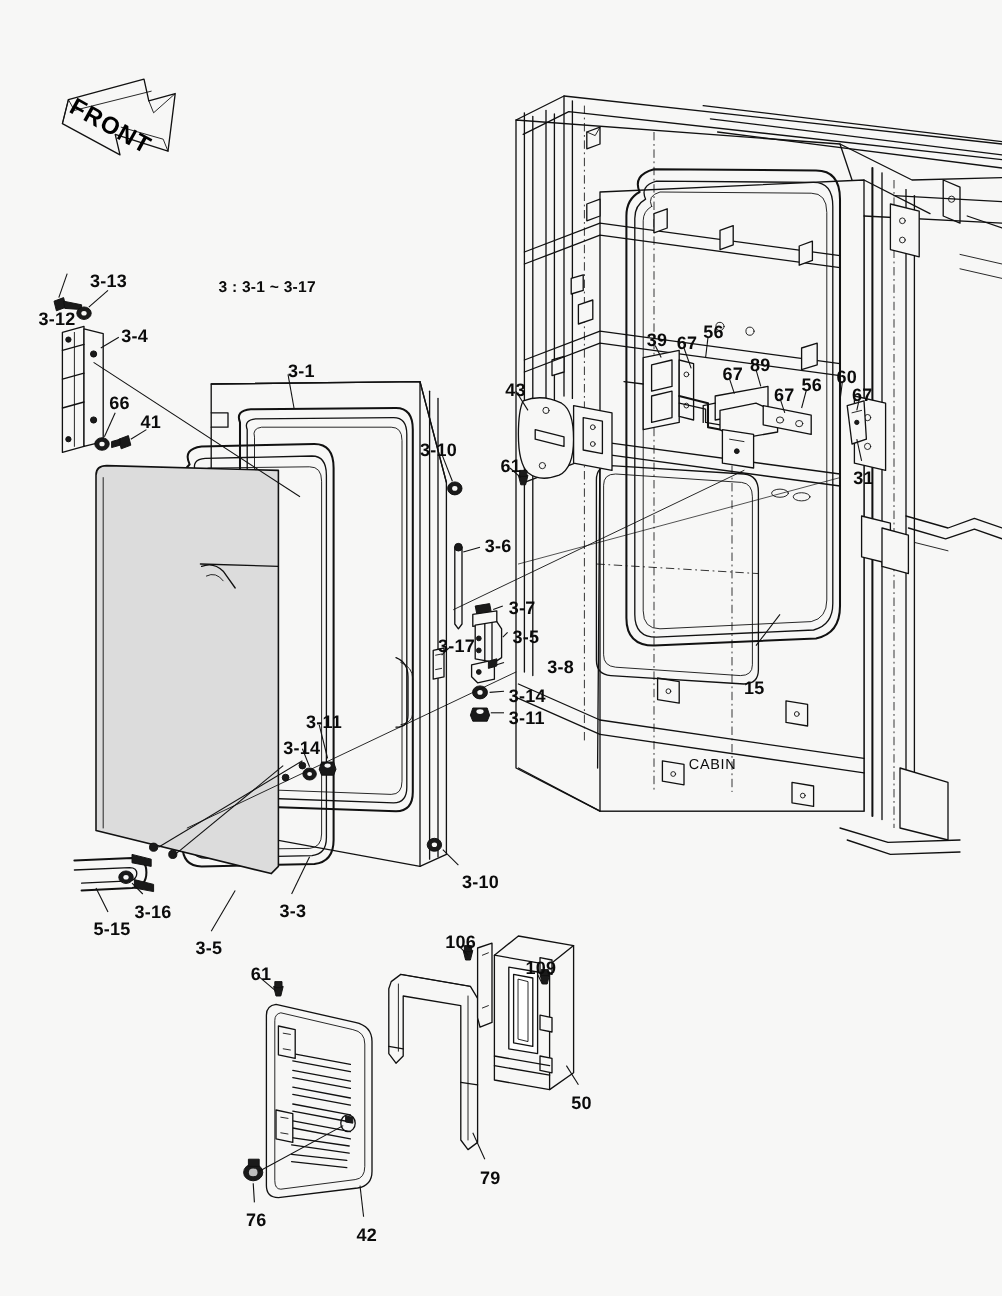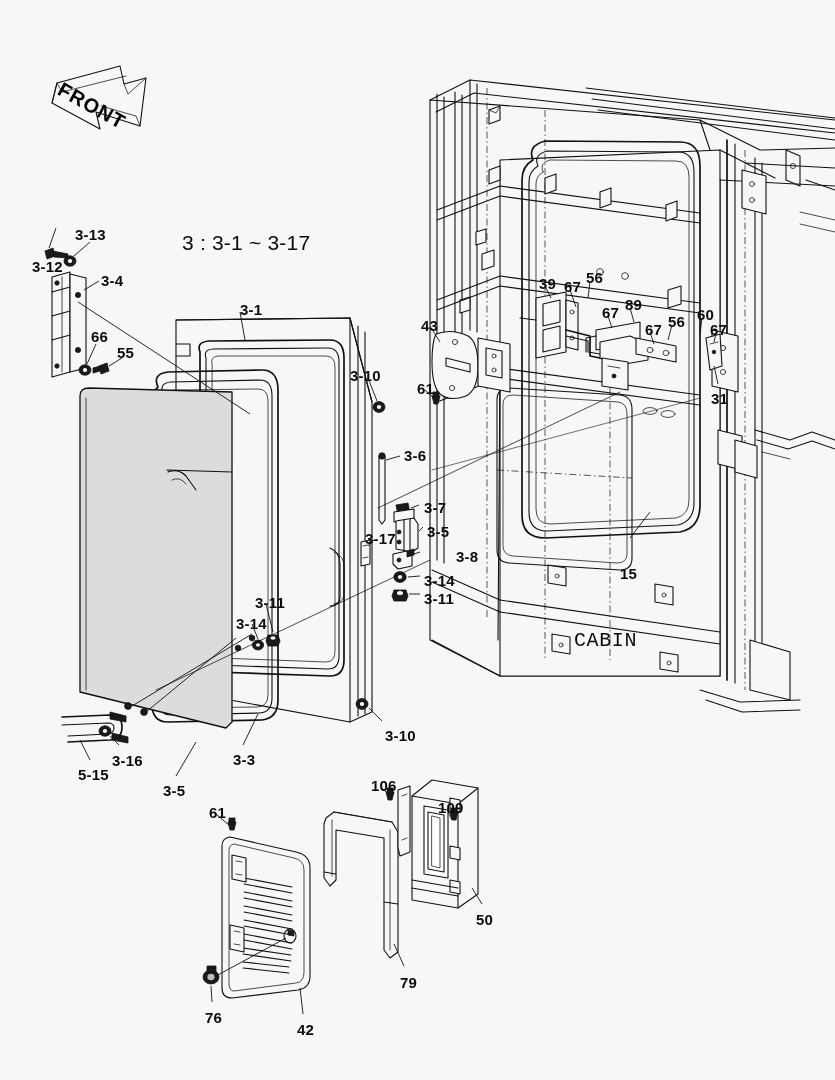--- a/index.html
+++ b/index.html
@@ -16,22 +16,22 @@
   .lbl{
     position:absolute;
     font-family:"Liberation Sans","DejaVu Sans",sans-serif;
     font-size:15px;
     font-weight:700;
     color:#0b0b0b;
     white-space:nowrap;
     letter-spacing:.2px;
     line-height:1;
   }
-  .lbl.cabin{font-size:20px;font-weight:400;letter-spacing:.6px;font-family:Liberation Mono, monospace;}
-  .lbl.legend{font-size:21px;font-weight:400;}
+  .lbl.cabin{font-size:12px;font-weight:400;letter-spacing:.6px;}
+  .lbl.legend{font-size:13px;font-weight:700;}
   .frontword{
     position:absolute;
     font-size:20px;font-weight:700;
     color:#000;
     letter-spacing:1px;
     transform:rotate(29deg);
     transform-origin:0 0;
   }
 </style>
 </head>
@@ -512,21 +512,21 @@
 
 <div class="lbl legend" style="left:182px;top:232px;">3 : 3-1 ~ 3-17</div>
 
 <div class="lbl cabin" style="left:574px;top:631px;">CABIN</div>
 
 <div id="callout-layer">
       <div class="lbl" style="left: 32px; top: 212px; margin-top: 47px;">3-12</div>
       <div class="lbl" style="left: 75px; top: 227px;">3-13</div>
       <div class="lbl" style="left: 101px; top: 273px;">3-4</div>
       <div class="lbl" style="left: 91px; top: 329px;">66</div>
-      <div class="lbl" style="left: 117px; top: 345px;">55</div>
+      <div class="lbl" style="left: 117px; top: 345px;">41</div>
       <div class="lbl" style="left: 228px; top: 302px; margin-left: 12px;">3-1</div>
       <div class="lbl" style="left: 350px; top: 368px;">3-10</div>
       <div class="lbl" style="left: 404px; top: 448px;">3-6</div>
       <div class="lbl" style="left: 424px; top: 500px;">3-7</div>
       <div class="lbl" style="left: 427px; top: 524px;">3-5</div>
       <div class="lbl" style="left: 365px; top: 531px;">3-17</div>
       <div class="lbl" style="left: 424px; top: 549px; margin-left: 32px;">3-8</div>
       <div class="lbl" style="left: 424px; top: 573px;">3-14</div>
       <div class="lbl" style="left: 424px; top: 591px;">3-11</div>
       <div class="lbl" style="left: 255px; top: 595px;">3-11</div>

